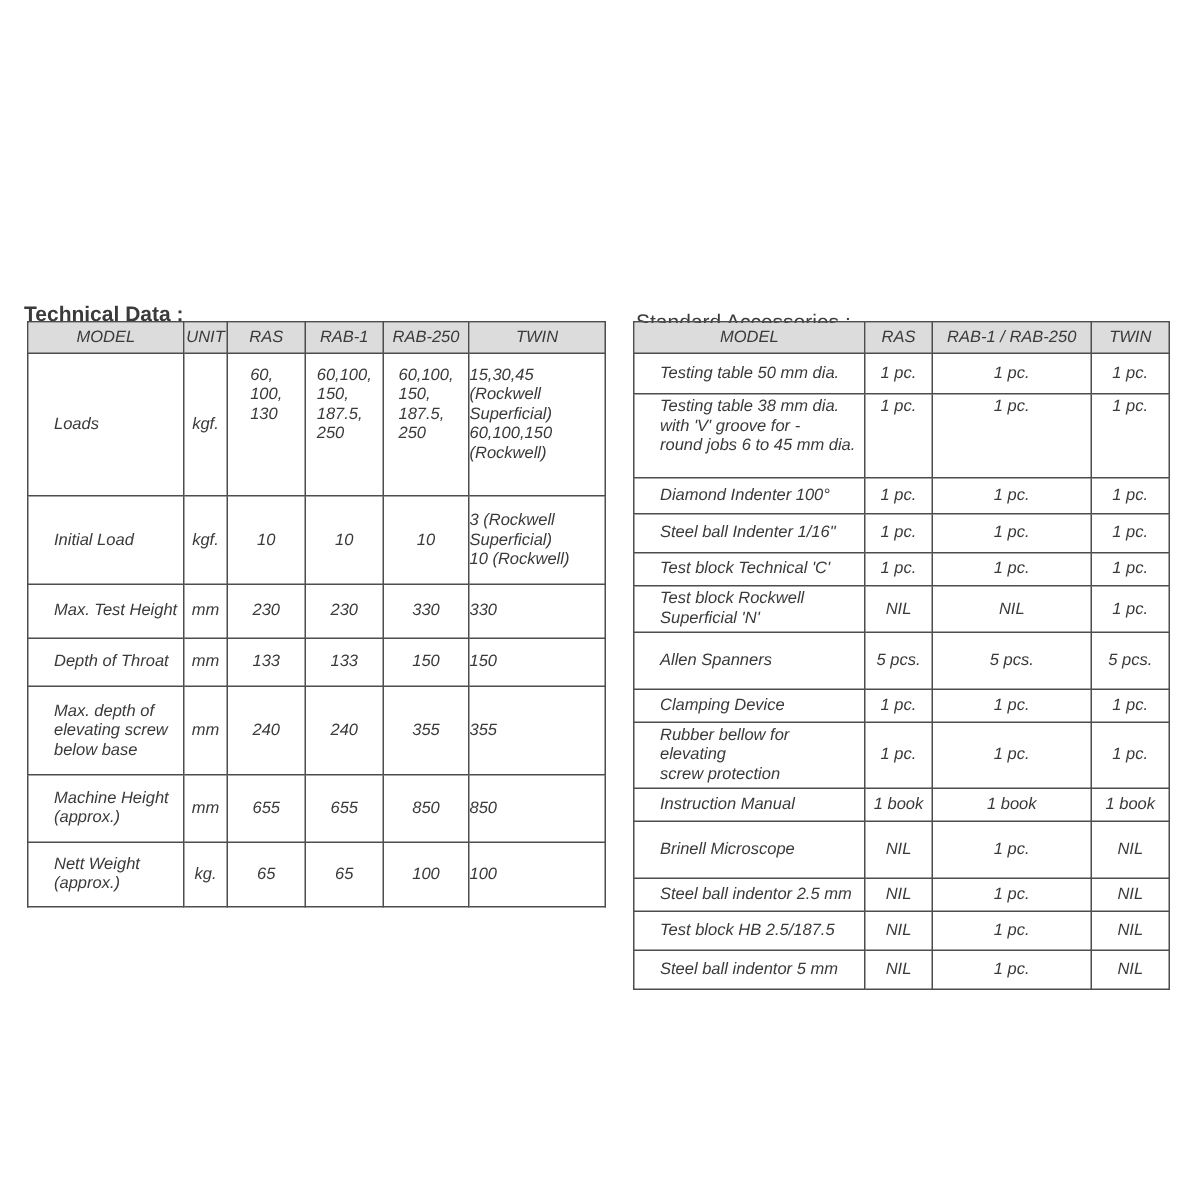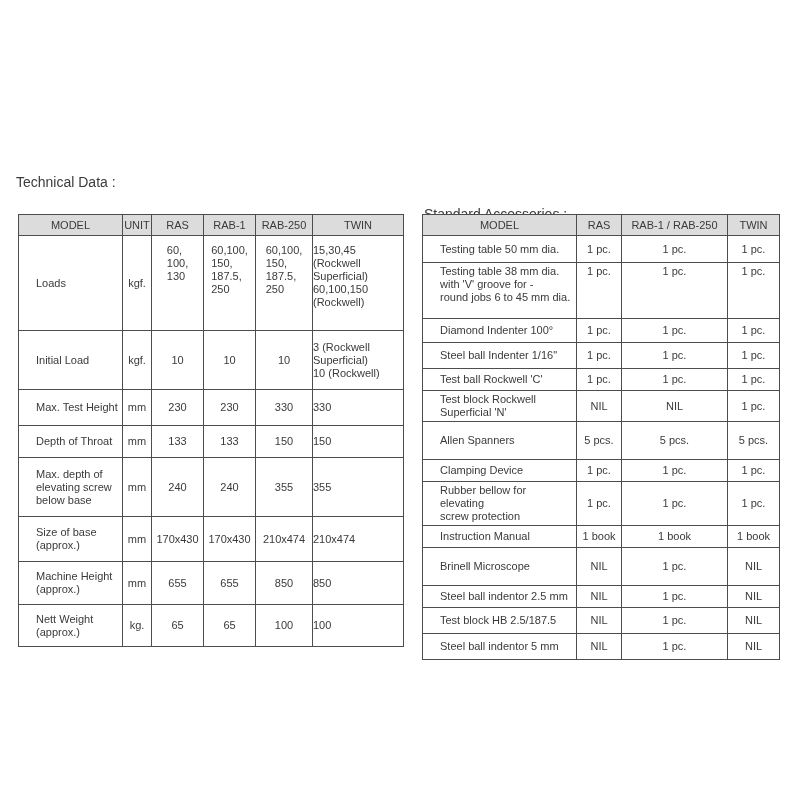--- a/index.html
+++ b/index.html
@@ -12,28 +12,28 @@
   body{
     width:800px;height:800px;background:var(--page-bg);
     font-family:"Liberation Sans", sans-serif;
     position:relative;overflow:hidden;
   }
   .heading{
     position:absolute;
     font-size:14px;
     color:#3b3b3b;
   }
-  #tech-heading{left:16px;top:174px;}
+  #tech-heading{left:16px;top:201px;font-weight:bold;}
   #acc-heading{left:424px;top:190px;margin-top:16px;}
   .twrap{position:absolute;top:214px;}
   #tech-wrap{left:18px;width:385px;}
   #acc-wrap{left:422px;width:357px;}
   table{
     border-collapse:collapse;table-layout:fixed;width:100%;
-    font-size:11px;line-height:13px;color:var(--text);
+    font-size:11px;line-height:13px;color:var(--text);font-style:italic;
   }
   th,td{
     border:1px solid var(--border);
     white-space:pre-line;
     overflow:hidden;
   }
   th{
     background:var(--header-bg);
     font-weight:normal;
     height:20px;
@@ -157,29 +157,20 @@
             <td class="label">Max. depth of
 elevating screw
 below base</td>
             <td class="unit">mm</td>
             <td class="val"><span class="cblock">240</span></td>
             <td class="val"><span class="cblock">240</span></td>
             <td class="val"><span class="cblock">355</span></td>
             <td class="twin">355</td>
           </tr>
           <tr>
-            <td class="label">Size of base
-(approx.)</td>
-            <td class="unit">mm</td>
-            <td class="val"><span class="cblock">170x430</span></td>
-            <td class="val"><span class="cblock">170x430</span></td>
-            <td class="val"><span class="cblock">210x474</span></td>
-            <td class="twin">210x474</td>
-          </tr>
-          <tr>
             <td class="label">Machine Height
 (approx.)</td>
             <td class="unit">mm</td>
             <td class="val"><span class="cblock">655</span></td>
             <td class="val"><span class="cblock">655</span></td>
             <td class="val"><span class="cblock">850</span></td>
             <td class="twin">850</td>
           </tr>
           <tr>
             <td class="label">Nett Weight
@@ -231,21 +222,21 @@
             <td class="val"><span class="cblock">1 pc.</span></td>
             <td class="val"><span class="cblock">1 pc.</span></td>
           </tr>
           <tr>
             <td class="label">Steel ball Indenter 1/16"</td>
             <td class="val"><span class="cblock">1 pc.</span></td>
             <td class="val"><span class="cblock">1 pc.</span></td>
             <td class="val"><span class="cblock">1 pc.</span></td>
           </tr>
           <tr>
-            <td class="label">Test ball Rockwell 'C'</td>
+            <td class="label">Test block Technical 'C'</td>
             <td class="val"><span class="cblock">1 pc.</span></td>
             <td class="val"><span class="cblock">1 pc.</span></td>
             <td class="val"><span class="cblock">1 pc.</span></td>
           </tr>
           <tr>
             <td class="label">Test block Rockwell
 Superficial 'N'</td>
             <td class="val"><span class="cblock">NIL</span></td>
             <td class="val"><span class="cblock">NIL</span></td>
             <td class="val"><span class="cblock">1 pc.</span></td>

